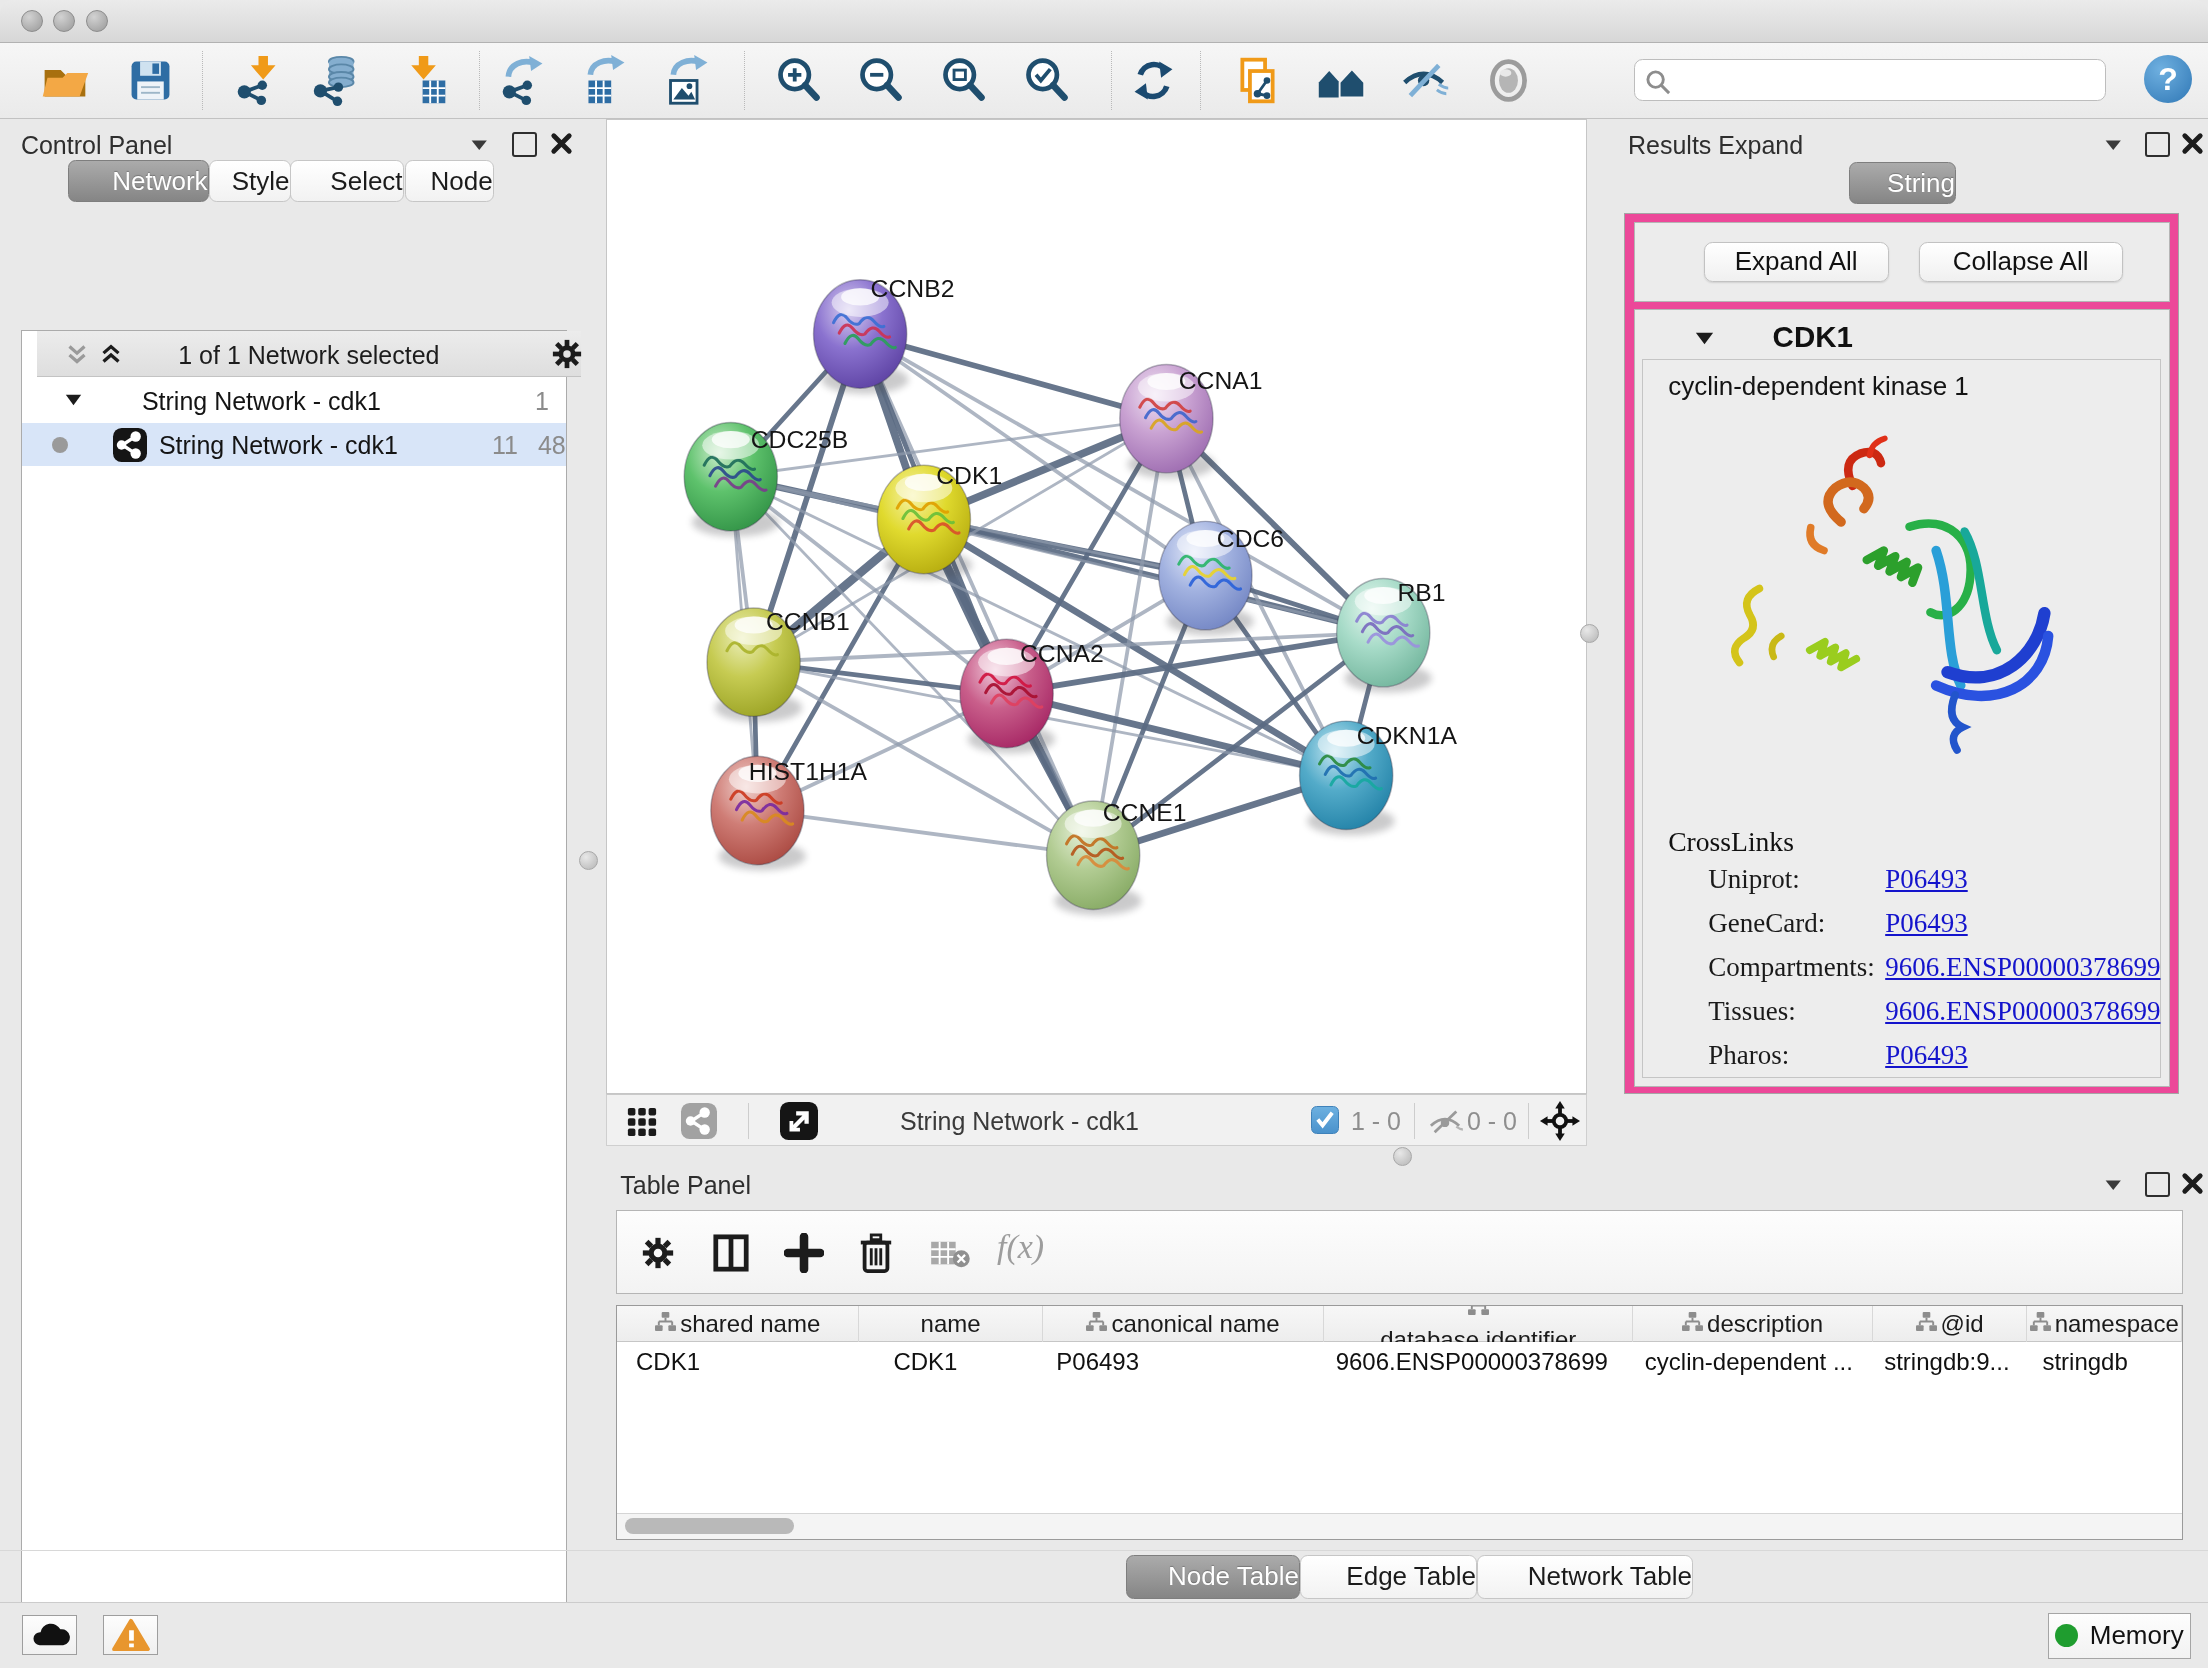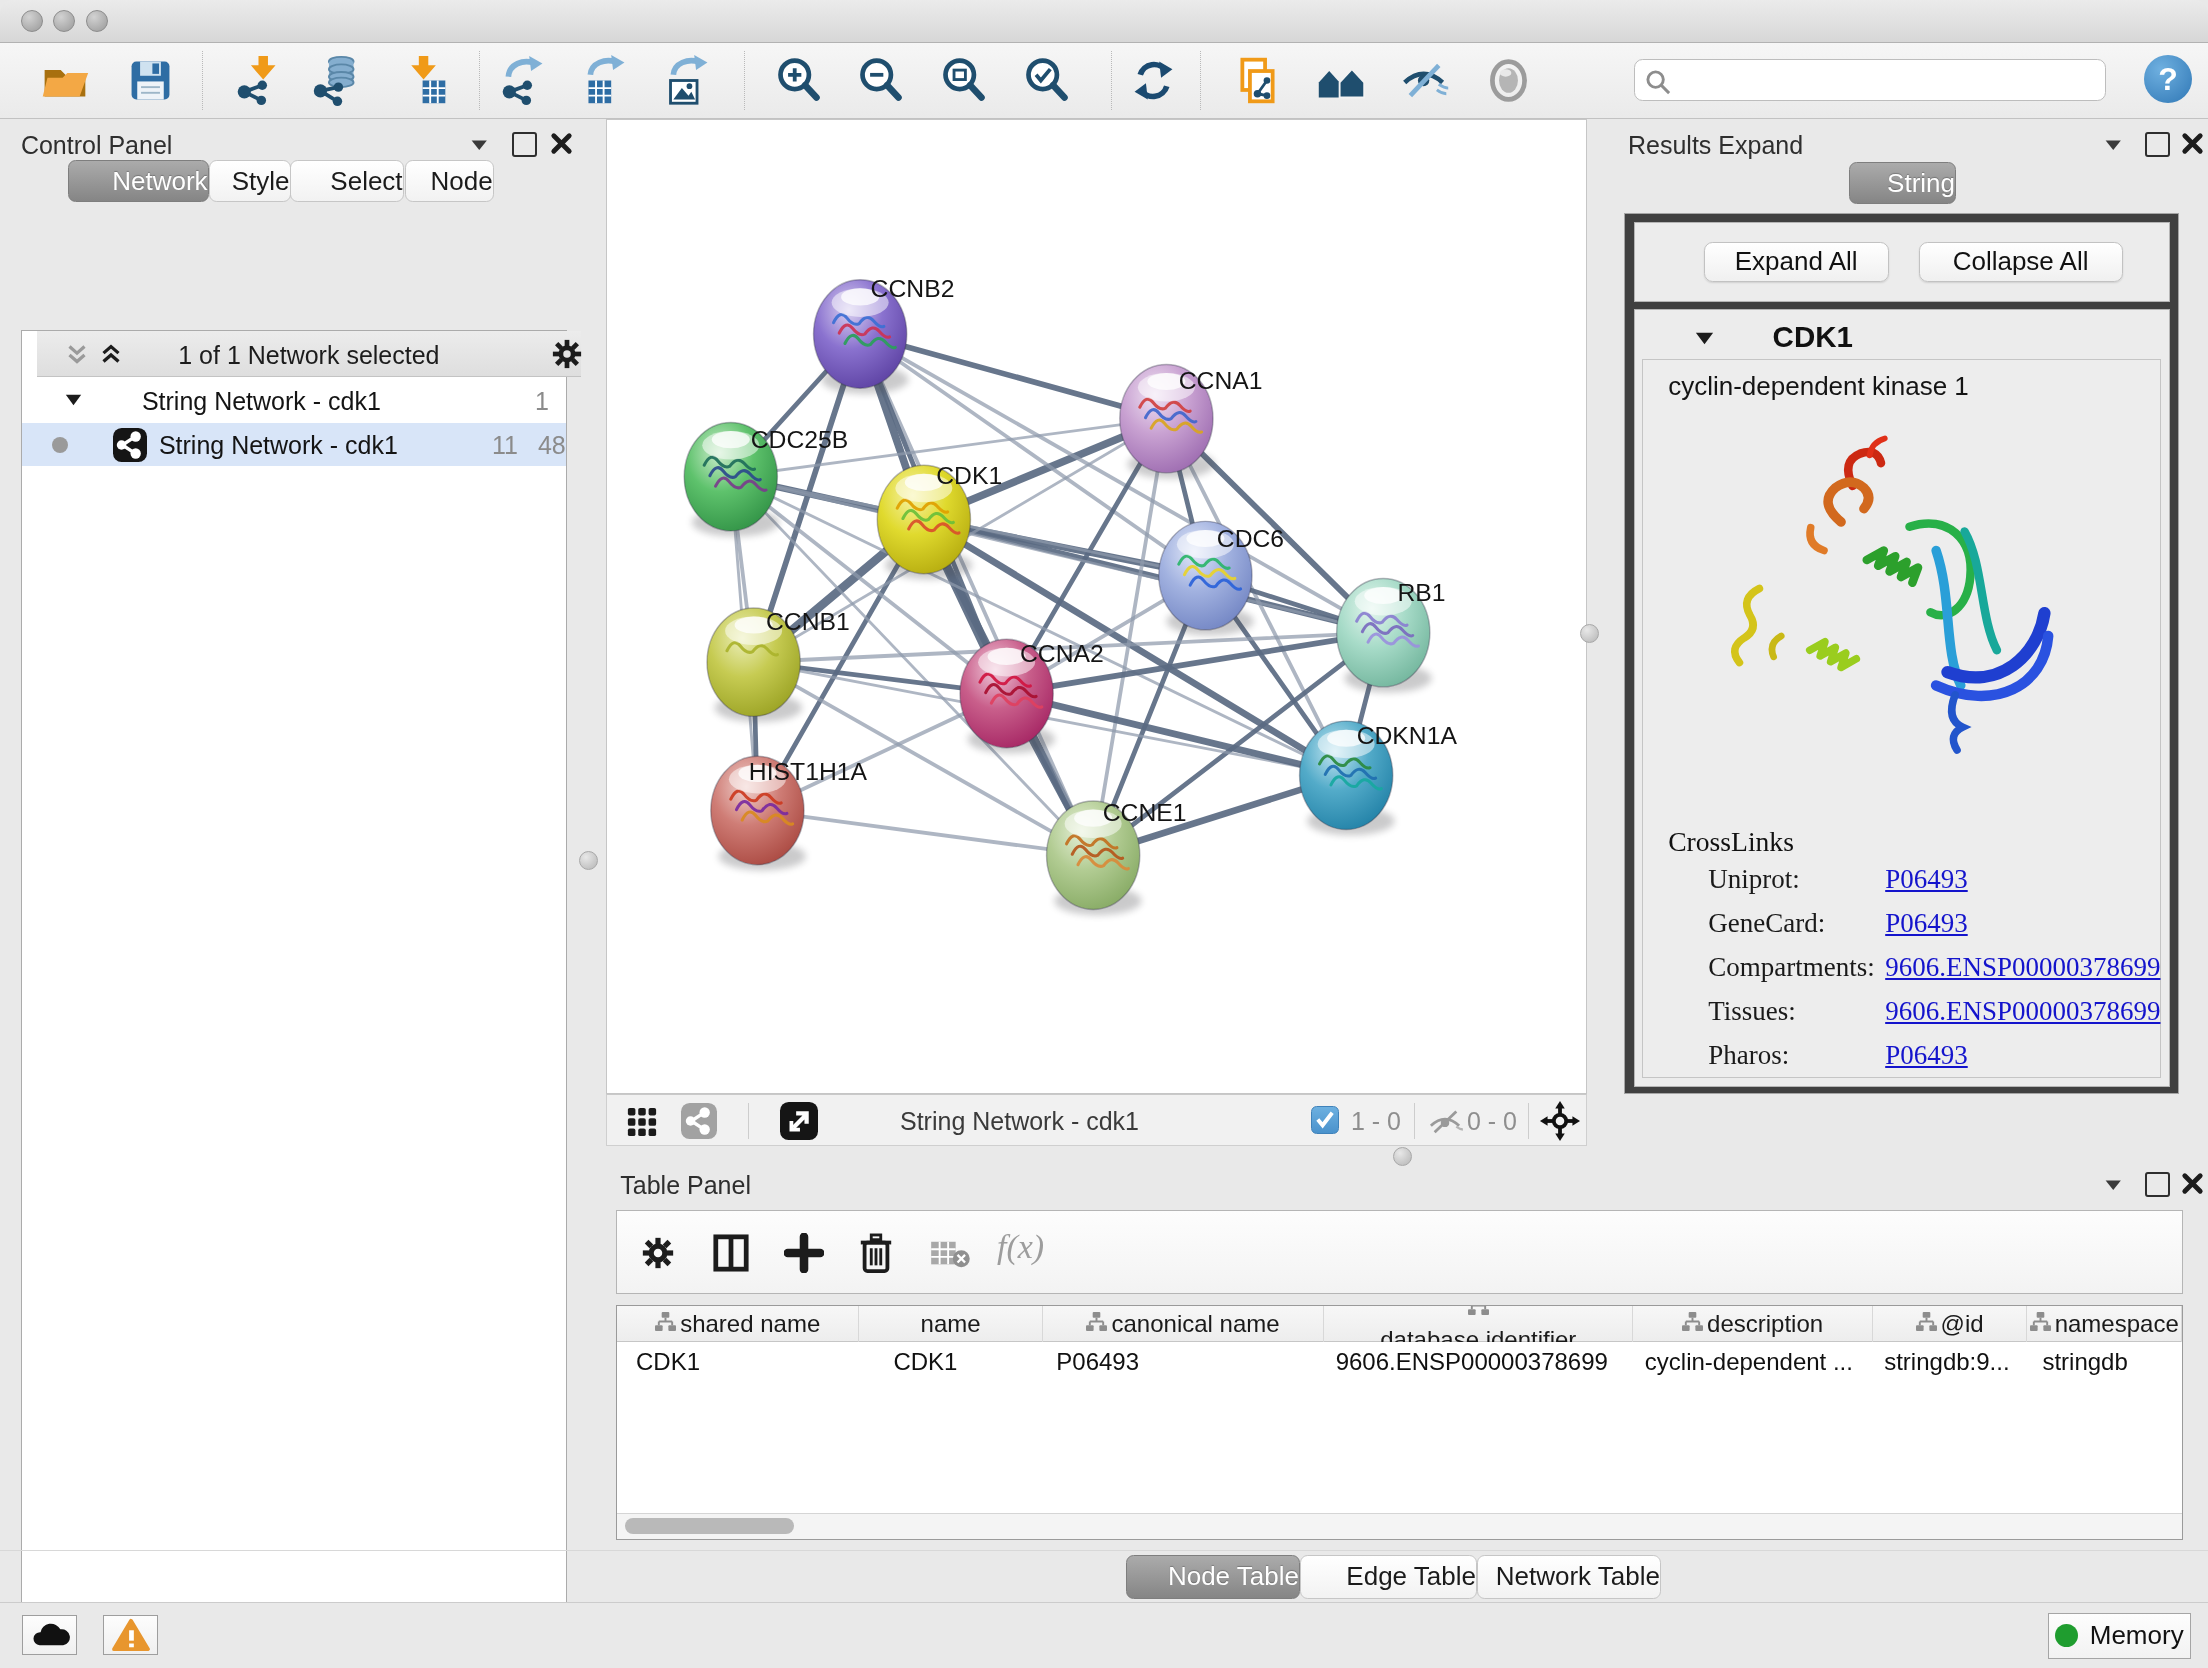--- a/index.html
+++ b/index.html
@@ -45,21 +45,21 @@
   .canvas{position:absolute;left:606px;top:119px;width:981px;height:975px;background:#fff;
     border:1px solid #c6c6c6;box-sizing:border-box;}
   .netbar{position:absolute;left:606px;top:1094px;width:981px;height:52px;background:#f1f1f1;
     border:1px solid #cfcfcf;border-top:1px solid #c9c9c9;box-sizing:border-box;}
   .netbar .vsep{position:absolute;top:7.6px;height:36px;width:0;border-left:1px solid #cdcdcd;}
   .nb-text{position:absolute;top:12.4px;font-size:25px;color:#3a3a3a;}
   .nb-count{position:absolute;top:12.4px;font-size:25px;color:#8e8e8e;}
   .handle{position:absolute;width:19px;height:19px;border-radius:50%;
     background:radial-gradient(circle at 35% 30%,#e8e8e8,#b5b5b5);border:1px solid #a8a8a8;box-sizing:border-box;}
   
-  .rp-outer{position:absolute;left:1624px;top:213px;width:555px;height:881px;background:#404040;
+  .rp-outer{position:absolute;left:1624px;top:213px;width:555px;height:881px;background:#ec4899;
     border:1px solid #a5a5a5;box-sizing:border-box;padding-left:12px;}
   .rp-sub{position:absolute;background:#ececec;border:1px solid #b5b5b5;box-sizing:border-box;}
   .btn{background:linear-gradient(#ffffff,#f0f0f0);border:1px solid #c2c2c2;border-radius:8.6px;
     font-size:26px;color:#111;display:flex;align-items:center;justify-content:center;box-sizing:border-box;
     box-shadow:0 1px 1.9px rgba(0,0,0,.12);}
   .serif{font-family:"Liberation Serif",serif;}
   .cl-row{position:relative;height:44px;}
   .cl-label{position:absolute;left:65px;font-size:27px;color:#1a1a1a;font-family:"Liberation Serif",serif;}
   .cl-value{position:absolute;left:242px;font-size:27px;color:#1414cc;text-decoration:underline;
     font-family:"Liberation Serif",serif;}
@@ -861,21 +861,21 @@
     </div>
 </div>
 
 <div class="bottom-tabs">
   <div class="abs tab active" style="left:1126px;top:3.8px;width:174px;height:44px">
       <span>Node Table</span>
     </div>
   <div class="abs tab" style="left:1300px;top:3.8px;width:177px;height:44px">
       <span>Edge Table</span>
     </div>
-  <div class="abs tab" style="left:1477px;top:3.8px;width:184px;height:44px">
+  <div class="abs tab" style="left:1477px;top:3.8px;width:216px;height:44px">
       <span>Network Table</span>
     </div>
 </div>
 
 <div class="statusbar">
   <div class="sq-btn" style="left:22px;top:12.4px">
     <svg width="42" height="32" viewBox="0 0 44 34">
         <path d="M11 28 a7 7 0 0 1 1 -14 a11 10 0 0 1 21 -3 a8 8 0 0 1 3 17 z" fill="#111"></path>
       </svg>
   </div>

